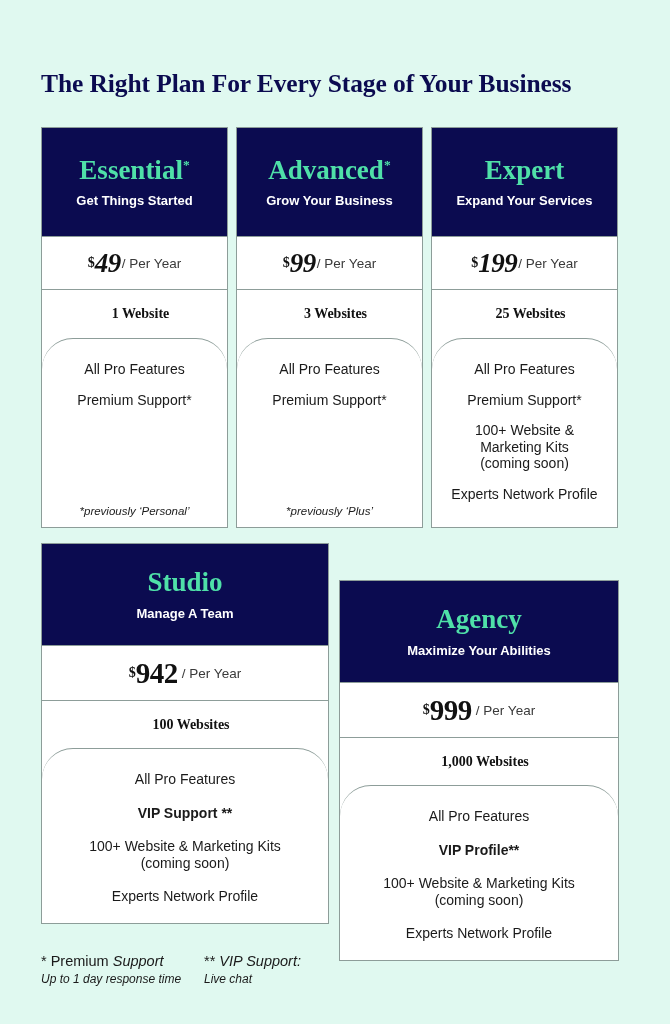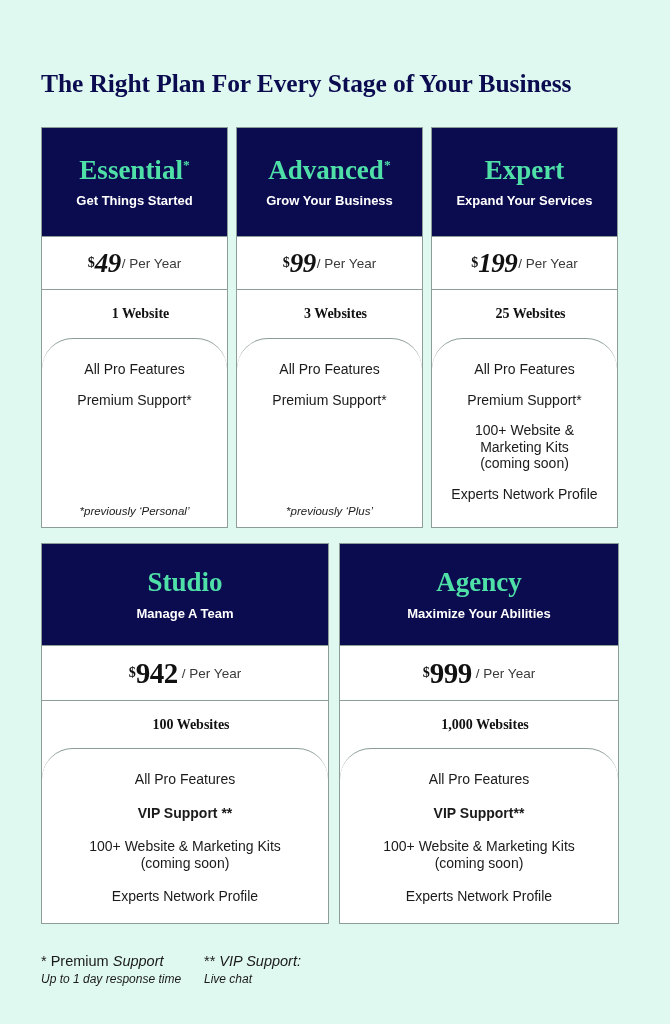--- a/index.html
+++ b/index.html
@@ -170,21 +170,21 @@
   .card.bottom .plan-tagline { font-size: 13px; }
   .card.bottom .price-row { height: 55px; }
   .card.bottom .price-currency { font-size: 14px; }
   .card.bottom .price-amount { font-size: 29px; }
   .card.bottom .price-period { font-size: 13.5px; padding-left: 4px; }
   .card.bottom .sites-row { height: 48px; font-size: 14px; }
   .card.bottom .features { padding: 22px 10px 0 10px; font-size: 14px; }
   .card.bottom .feature { margin-bottom: 17px; }
 
   #card-studio { left: 41px;  width: 288px; }
-  #card-agency { left: 339px; width: 280px; }
+  #card-agency { left: 339px; width: 280px; margin-top: 37px; }
 
   
   .legend {
     position: absolute;
     left: 41px;
     top: 953px;
     display: flex;
     gap: 0px;
   }
   .legend-col { width: 163px; }
@@ -306,21 +306,21 @@
       <div class="plan-tagline">Maximize Your Abilities</div>
     </div>
     <div class="price-row row-divider">
       <span class="price-currency">$</span>
       <span class="price-amount">999</span>
       <span class="price-period">/ Per Year</span>
     </div>
     <div class="sites-row row-divider">1,000 Websites</div>
     <div class="features row-divider">
       <div class="feature">All Pro Features</div>
-      <div class="feature bold">VIP Support**</div>
+      <div class="feature bold">VIP Profile**</div>
       <div class="feature">100+ Website &amp; Marketing Kits
 (coming soon)</div>
       <div class="feature">Experts Network Profile</div>
     </div>
   </div>
 
   <div class="legend">
     <div class="legend-col">
       <div class="legend-term"><span>* Premium </span><span class="it">Support</span></div>
       <div class="legend-desc">Up to 1 day response time</div>

